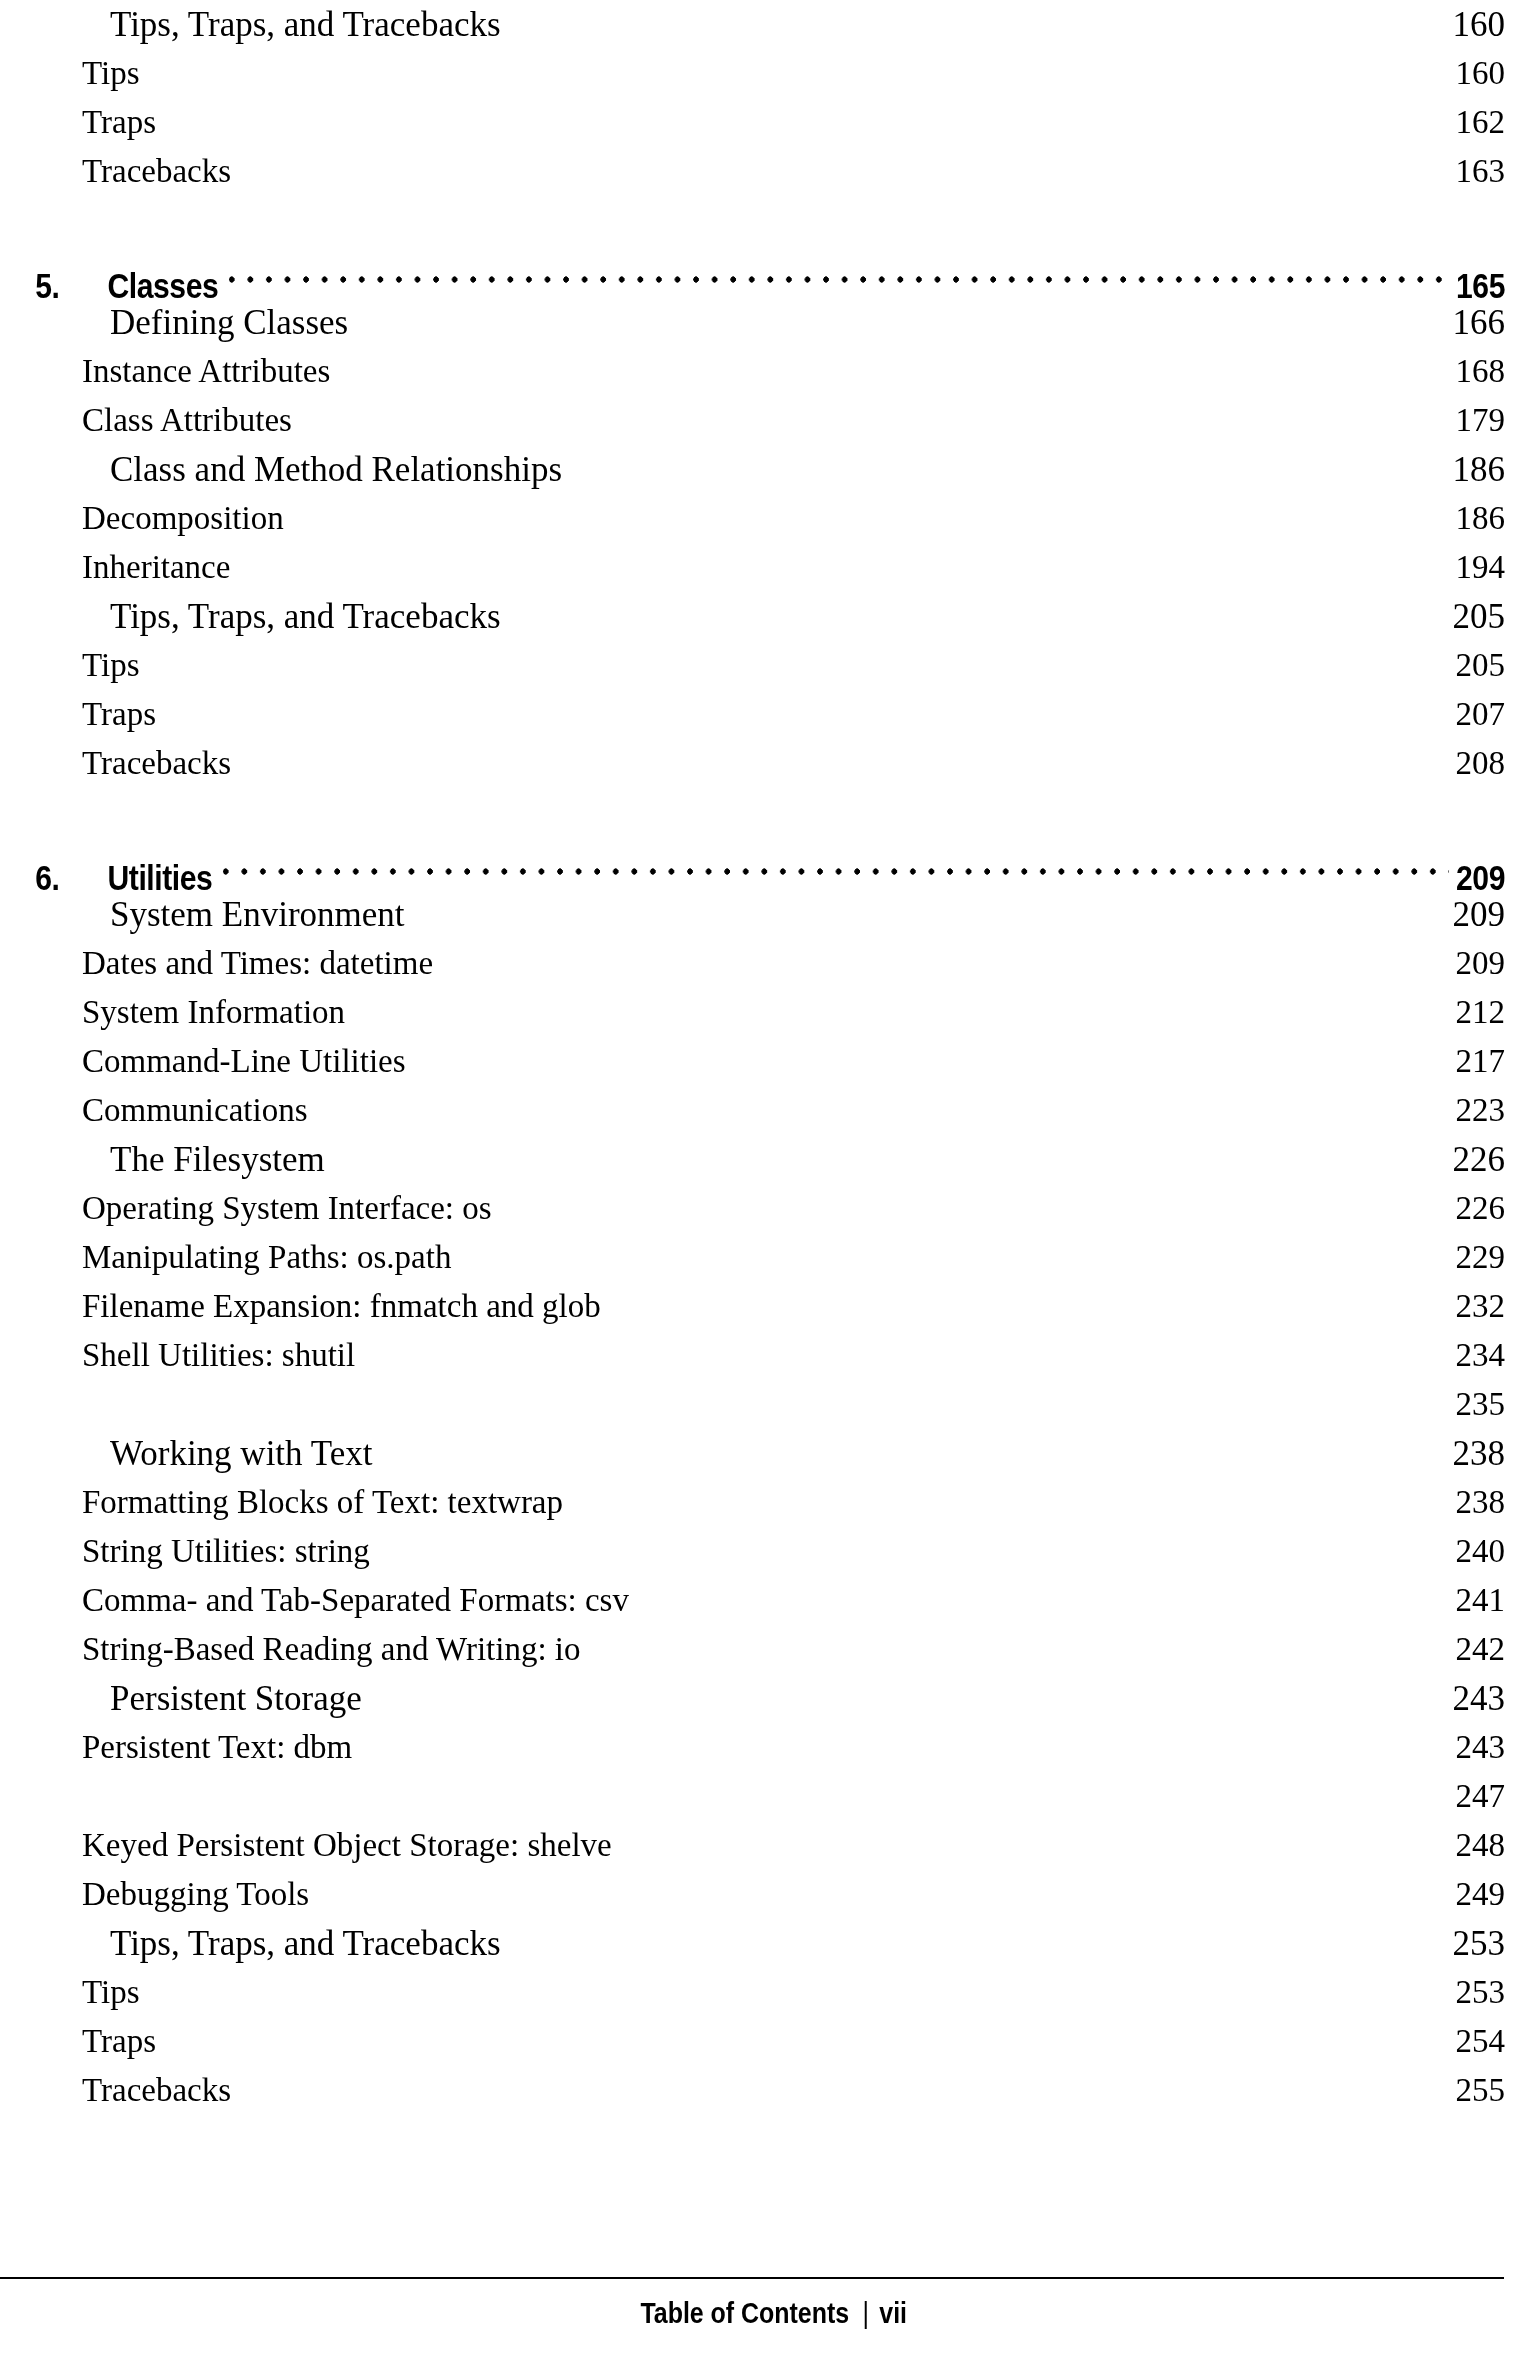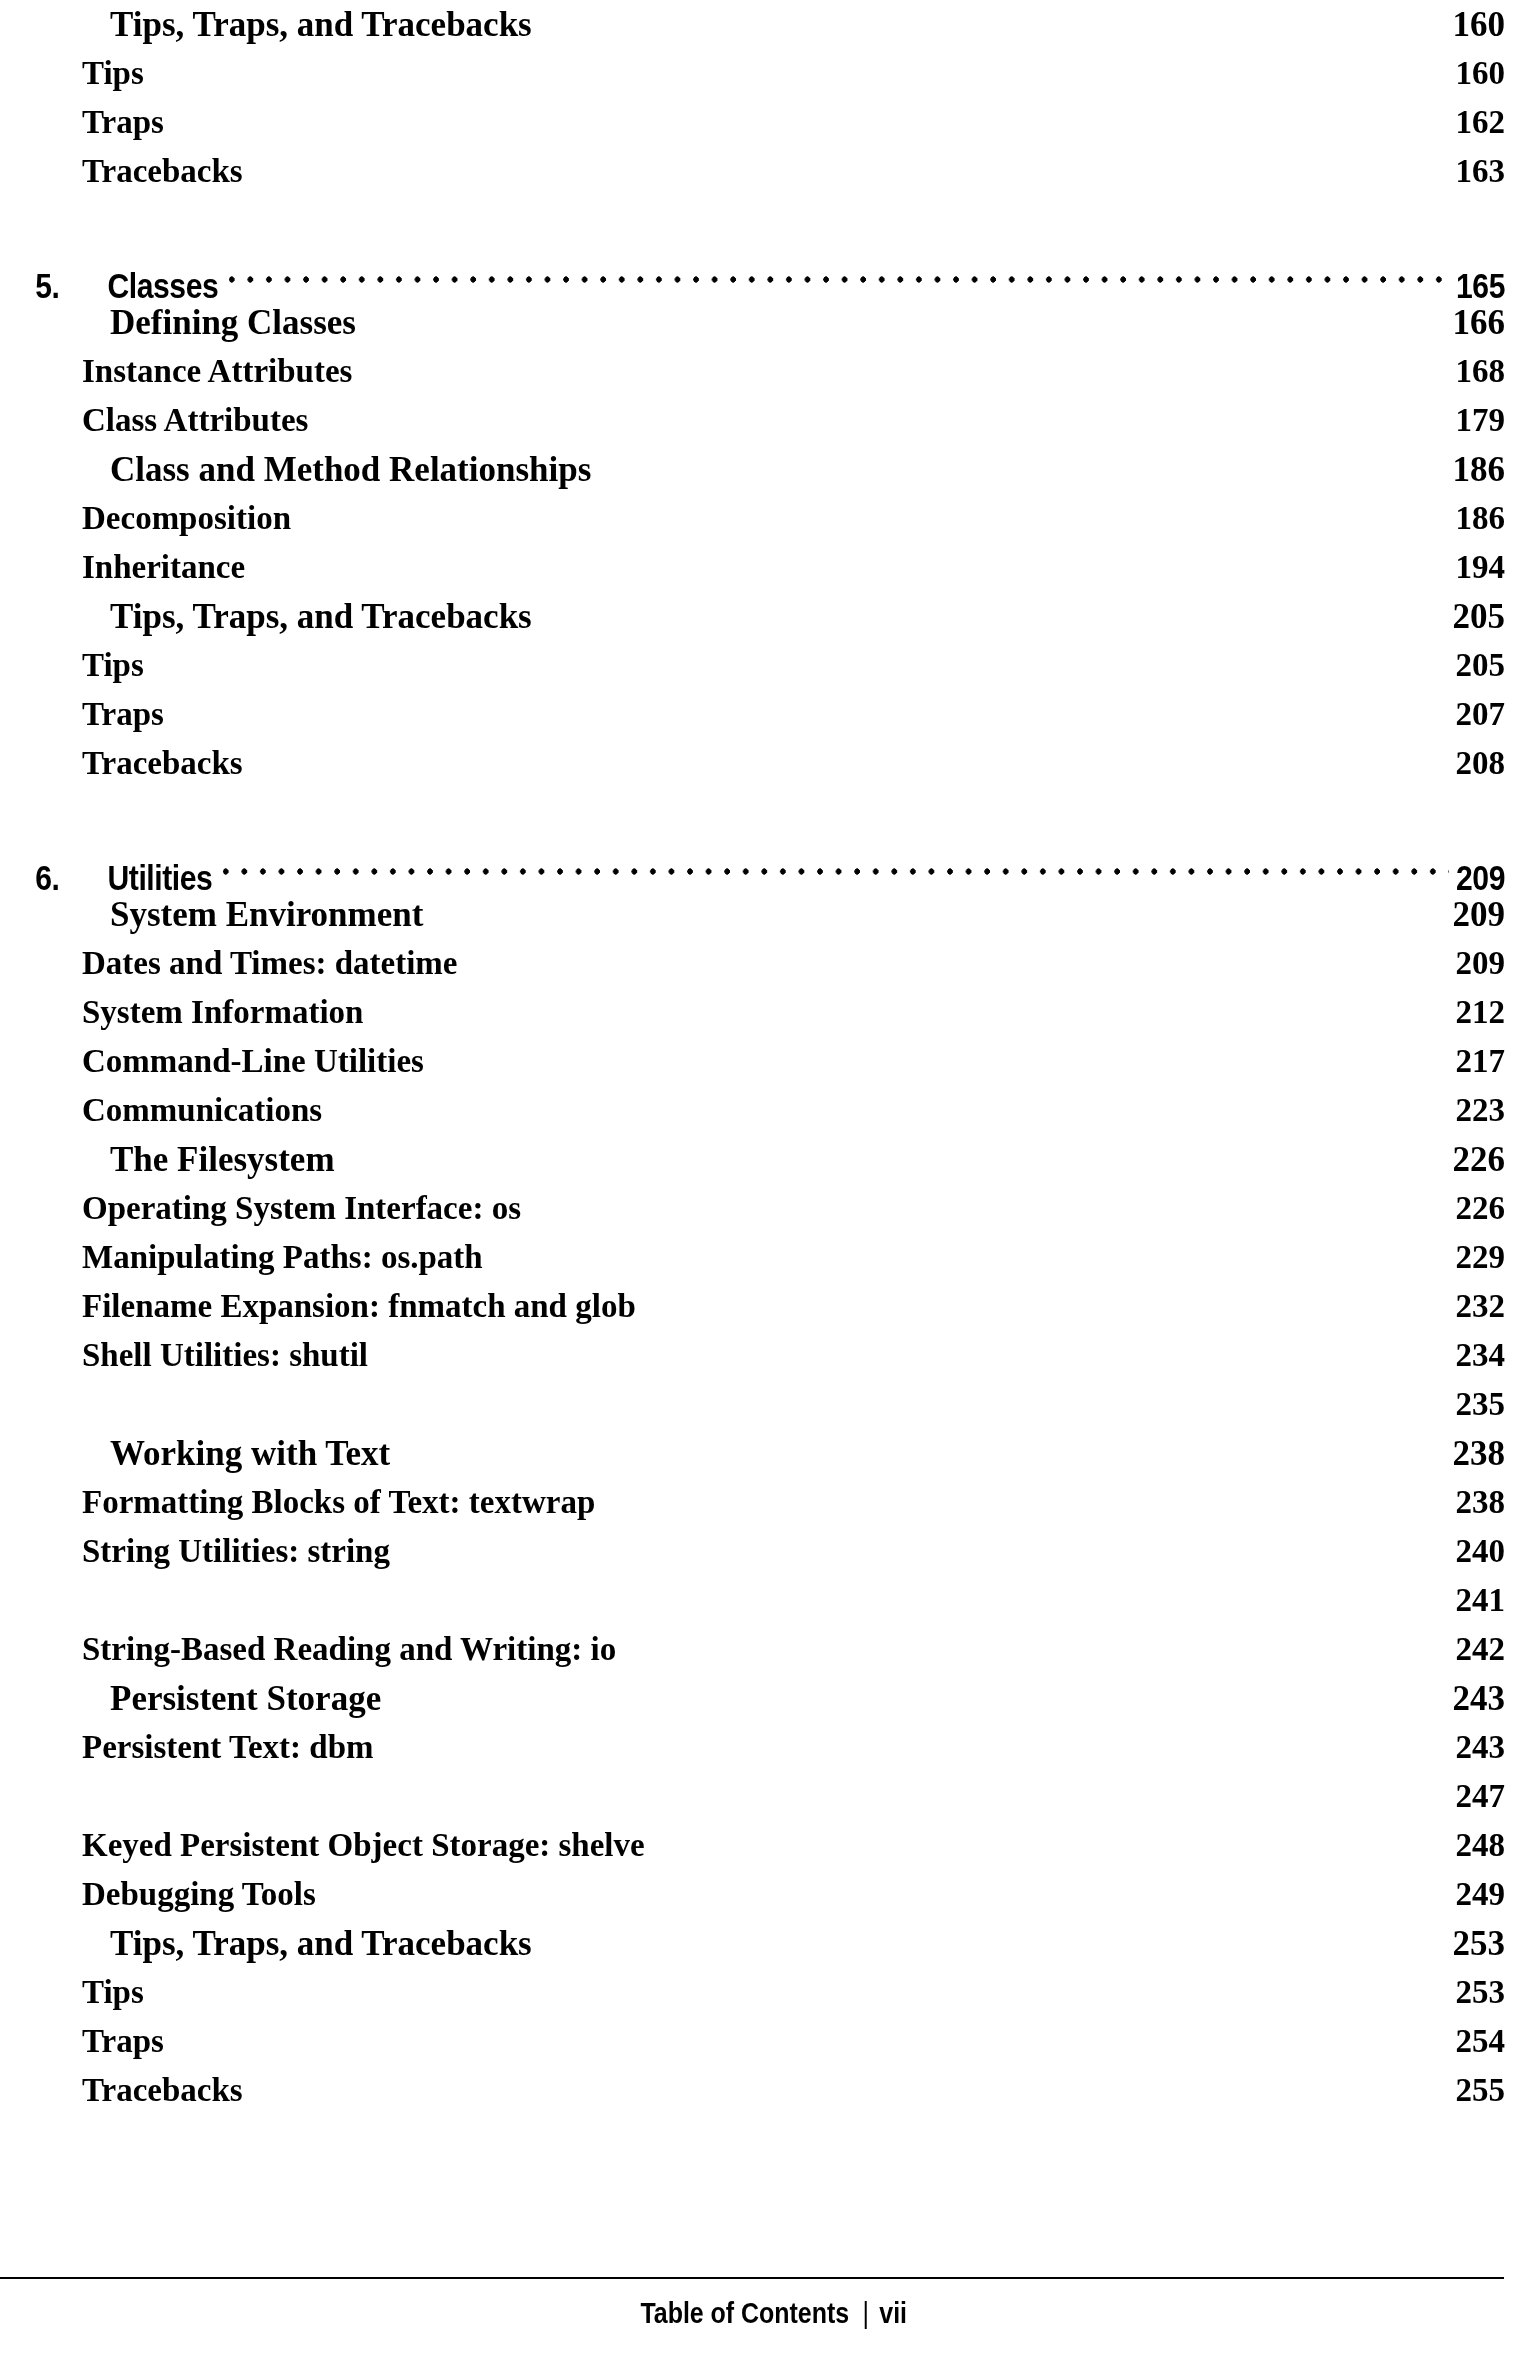--- a/index.html
+++ b/index.html
@@ -23,21 +23,20 @@
     width: 1541px;
   }
 
   
   .row {
     display: flex;
     align-items: baseline;
     width: 1505px;
     box-sizing: border-box;
     height: 49px;
-    font-weight: bold;
   }
 
   .row .label {
     white-space: nowrap;
   }
 
   .row .filler {
     flex: 1 1 auto;
     min-width: 8.6px;
   }
@@ -301,20 +300,21 @@
       <span class="label">Formatting Blocks of Text: textwrap</span>
       <span class="filler"></span>
       <span class="page">238</span>
     </div>
     <div class="row lvl2">
       <span class="label">String Utilities: string</span>
       <span class="filler"></span>
       <span class="page">240</span>
     </div>
     <div class="row lvl2">
+      <span class="label">Comma- and Tab-Separated Formats: csv</span>
       <span class="filler"></span>
       <span class="page">241</span>
     </div>
     <div class="row lvl2">
       <span class="label">String-Based Reading and Writing: io</span>
       <span class="filler"></span>
       <span class="page">242</span>
     </div>
     <div class="row lvl1">
       <span class="label">Persistent Storage</span>

